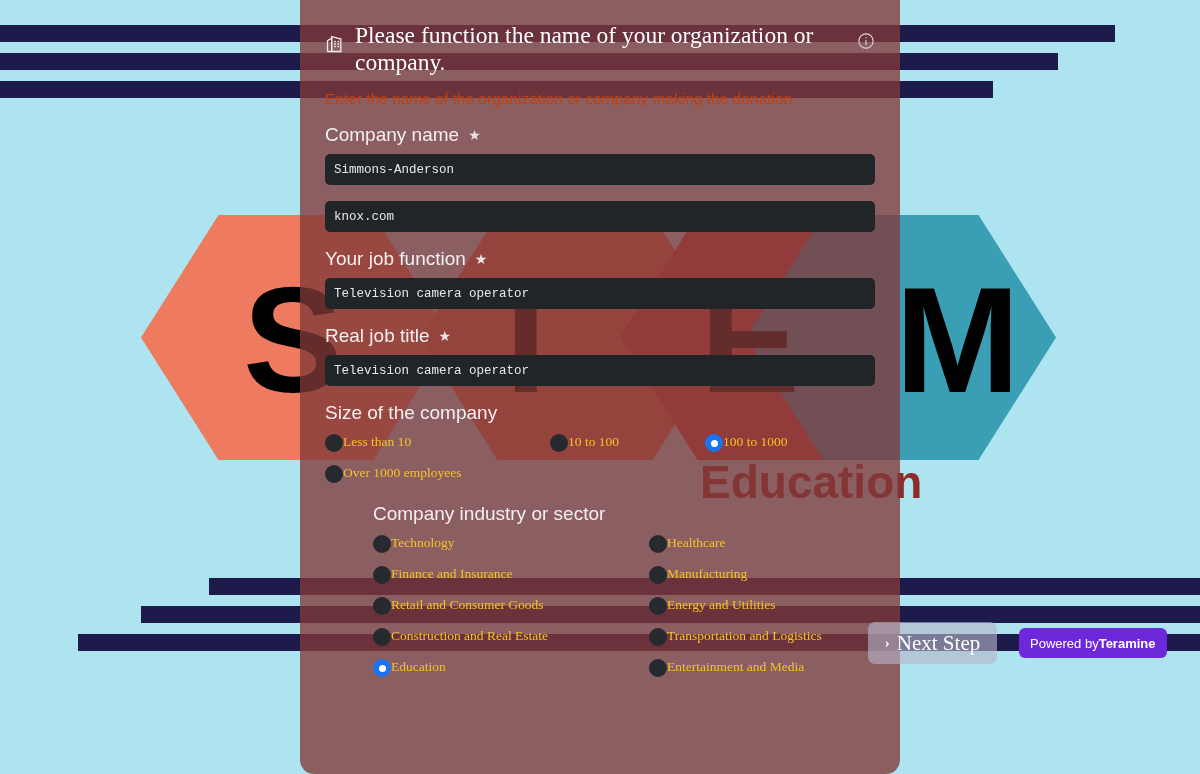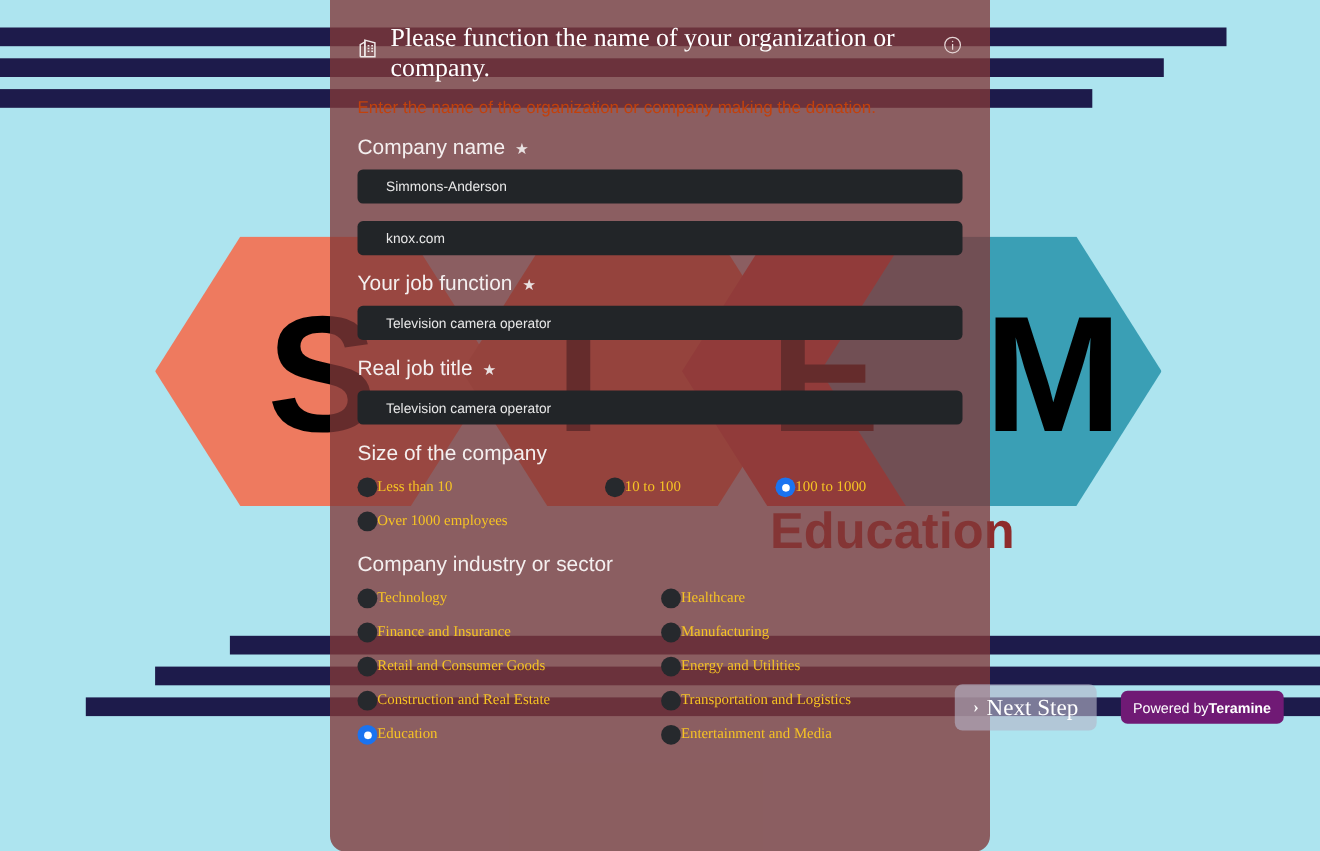--- a/index.html
+++ b/index.html
@@ -163,22 +163,22 @@
 
   .text-input {
     display: block;
     width: 100%;
     height: 31px;
     background: #222528;
     border: none;
     border-radius: 5px;
     color: #e8e8e8;
     font-size: 12.5px;
-    font-family: Liberation Sans, sans-serif;
-    padding: 0 26px;
+    font-family: Liberation Mono, monospace;
+    padding: 0 9px;
     outline: none;
   }
   .text-input::placeholder { color: #8b8b8b; }
 
   .group-label {
     font-size: 19px;
     color: #f4efef;
     font-family: "Liberation Sans", sans-serif;
     margin-bottom: 10px;
   }
@@ -223,21 +223,21 @@
   }
 
   .radio-text {
     font-family: "Liberation Serif", serif;
     font-size: 13.5px;
     color: #f6c324;
     white-space: nowrap;
   }
 
   .size-block { margin-top: 16px; }
-  .industry-block { margin-top: 20px; }
+  .industry-block { margin-top: 20px; margin-left: 48px; }
 
   
   .next-btn {
     position: absolute;
     left: 868px;
     top: 622px;
     width: 129px;
     height: 42px;
     background: rgba(180, 180, 200, 0.62);
     border: none;
@@ -252,21 +252,21 @@
     cursor: pointer;
     z-index: 20;
   }
   .next-chevron { font-size: 15px; font-weight: bold; }
 
   .powered-badge {
     position: absolute;
     left: 1019px;
     top: 628px;
     height: 30px;
-    background: #701a75;
+    background: #6d28d9;
     border-radius: 6px;
     display: flex;
     align-items: center;
     padding: 0 11px;
     color: #ffffff;
     font-size: 13px;
     font-family: "Liberation Sans", sans-serif;
     z-index: 20;
     cursor: pointer;
   }

